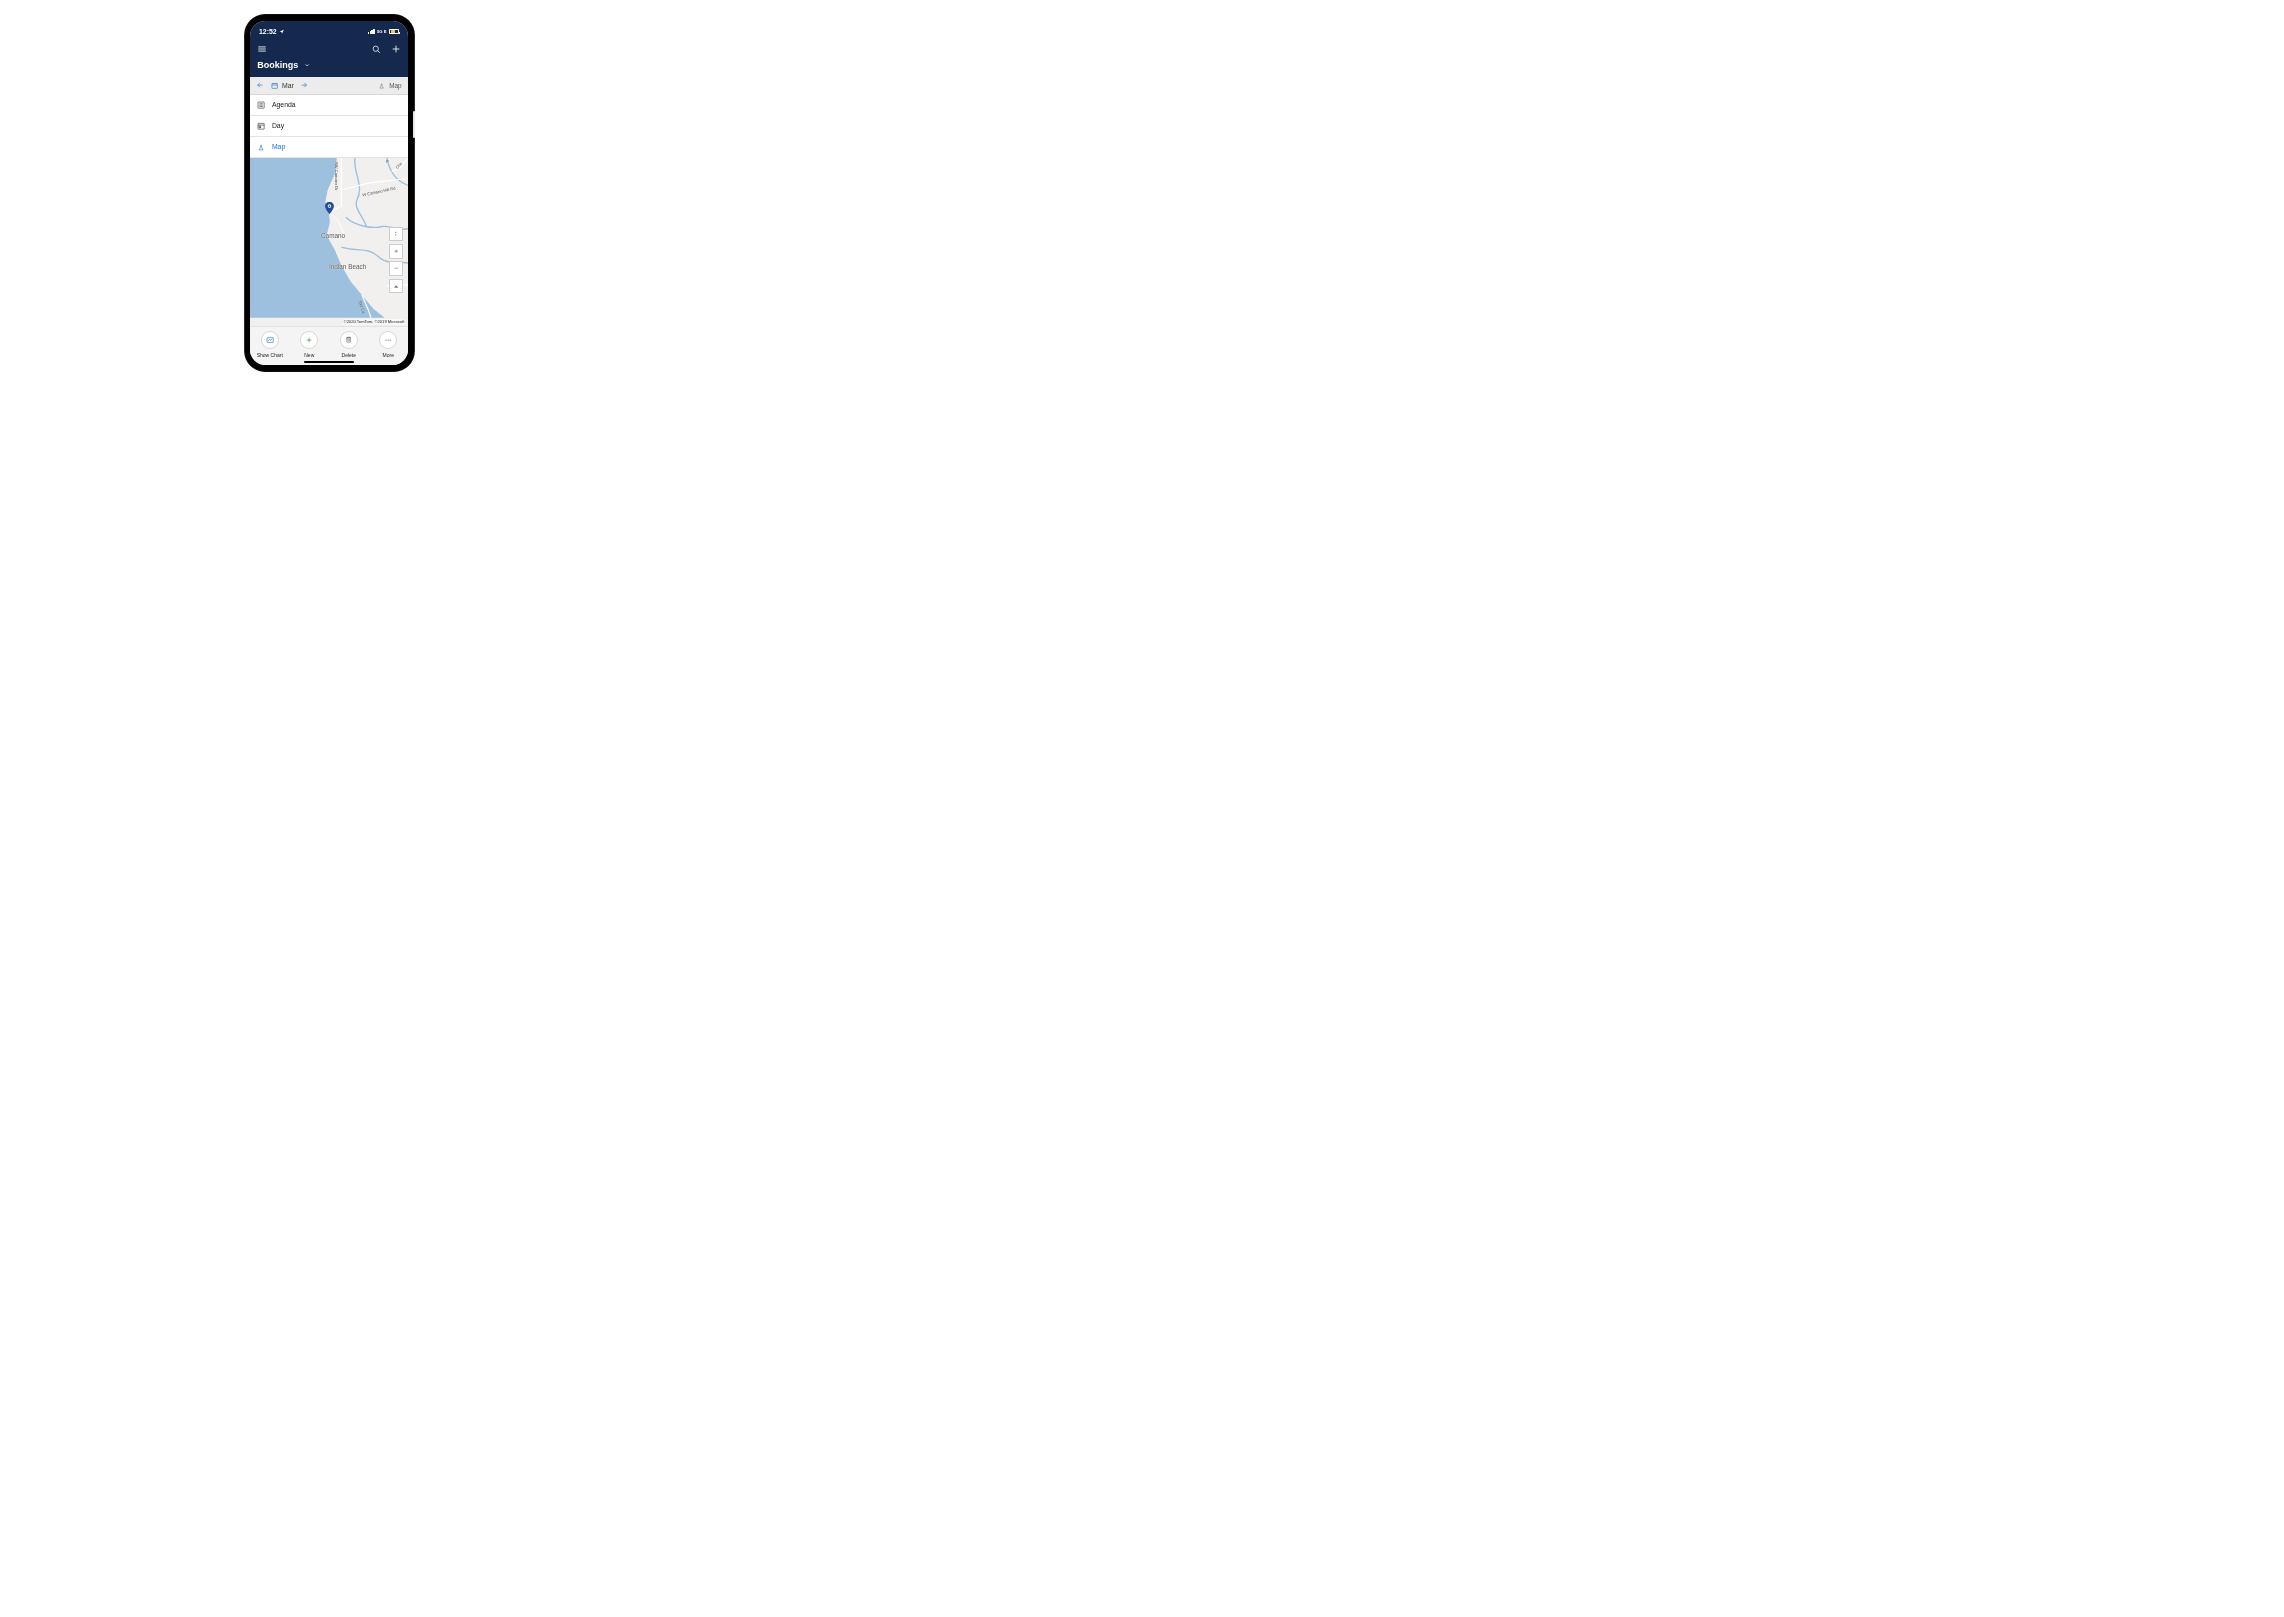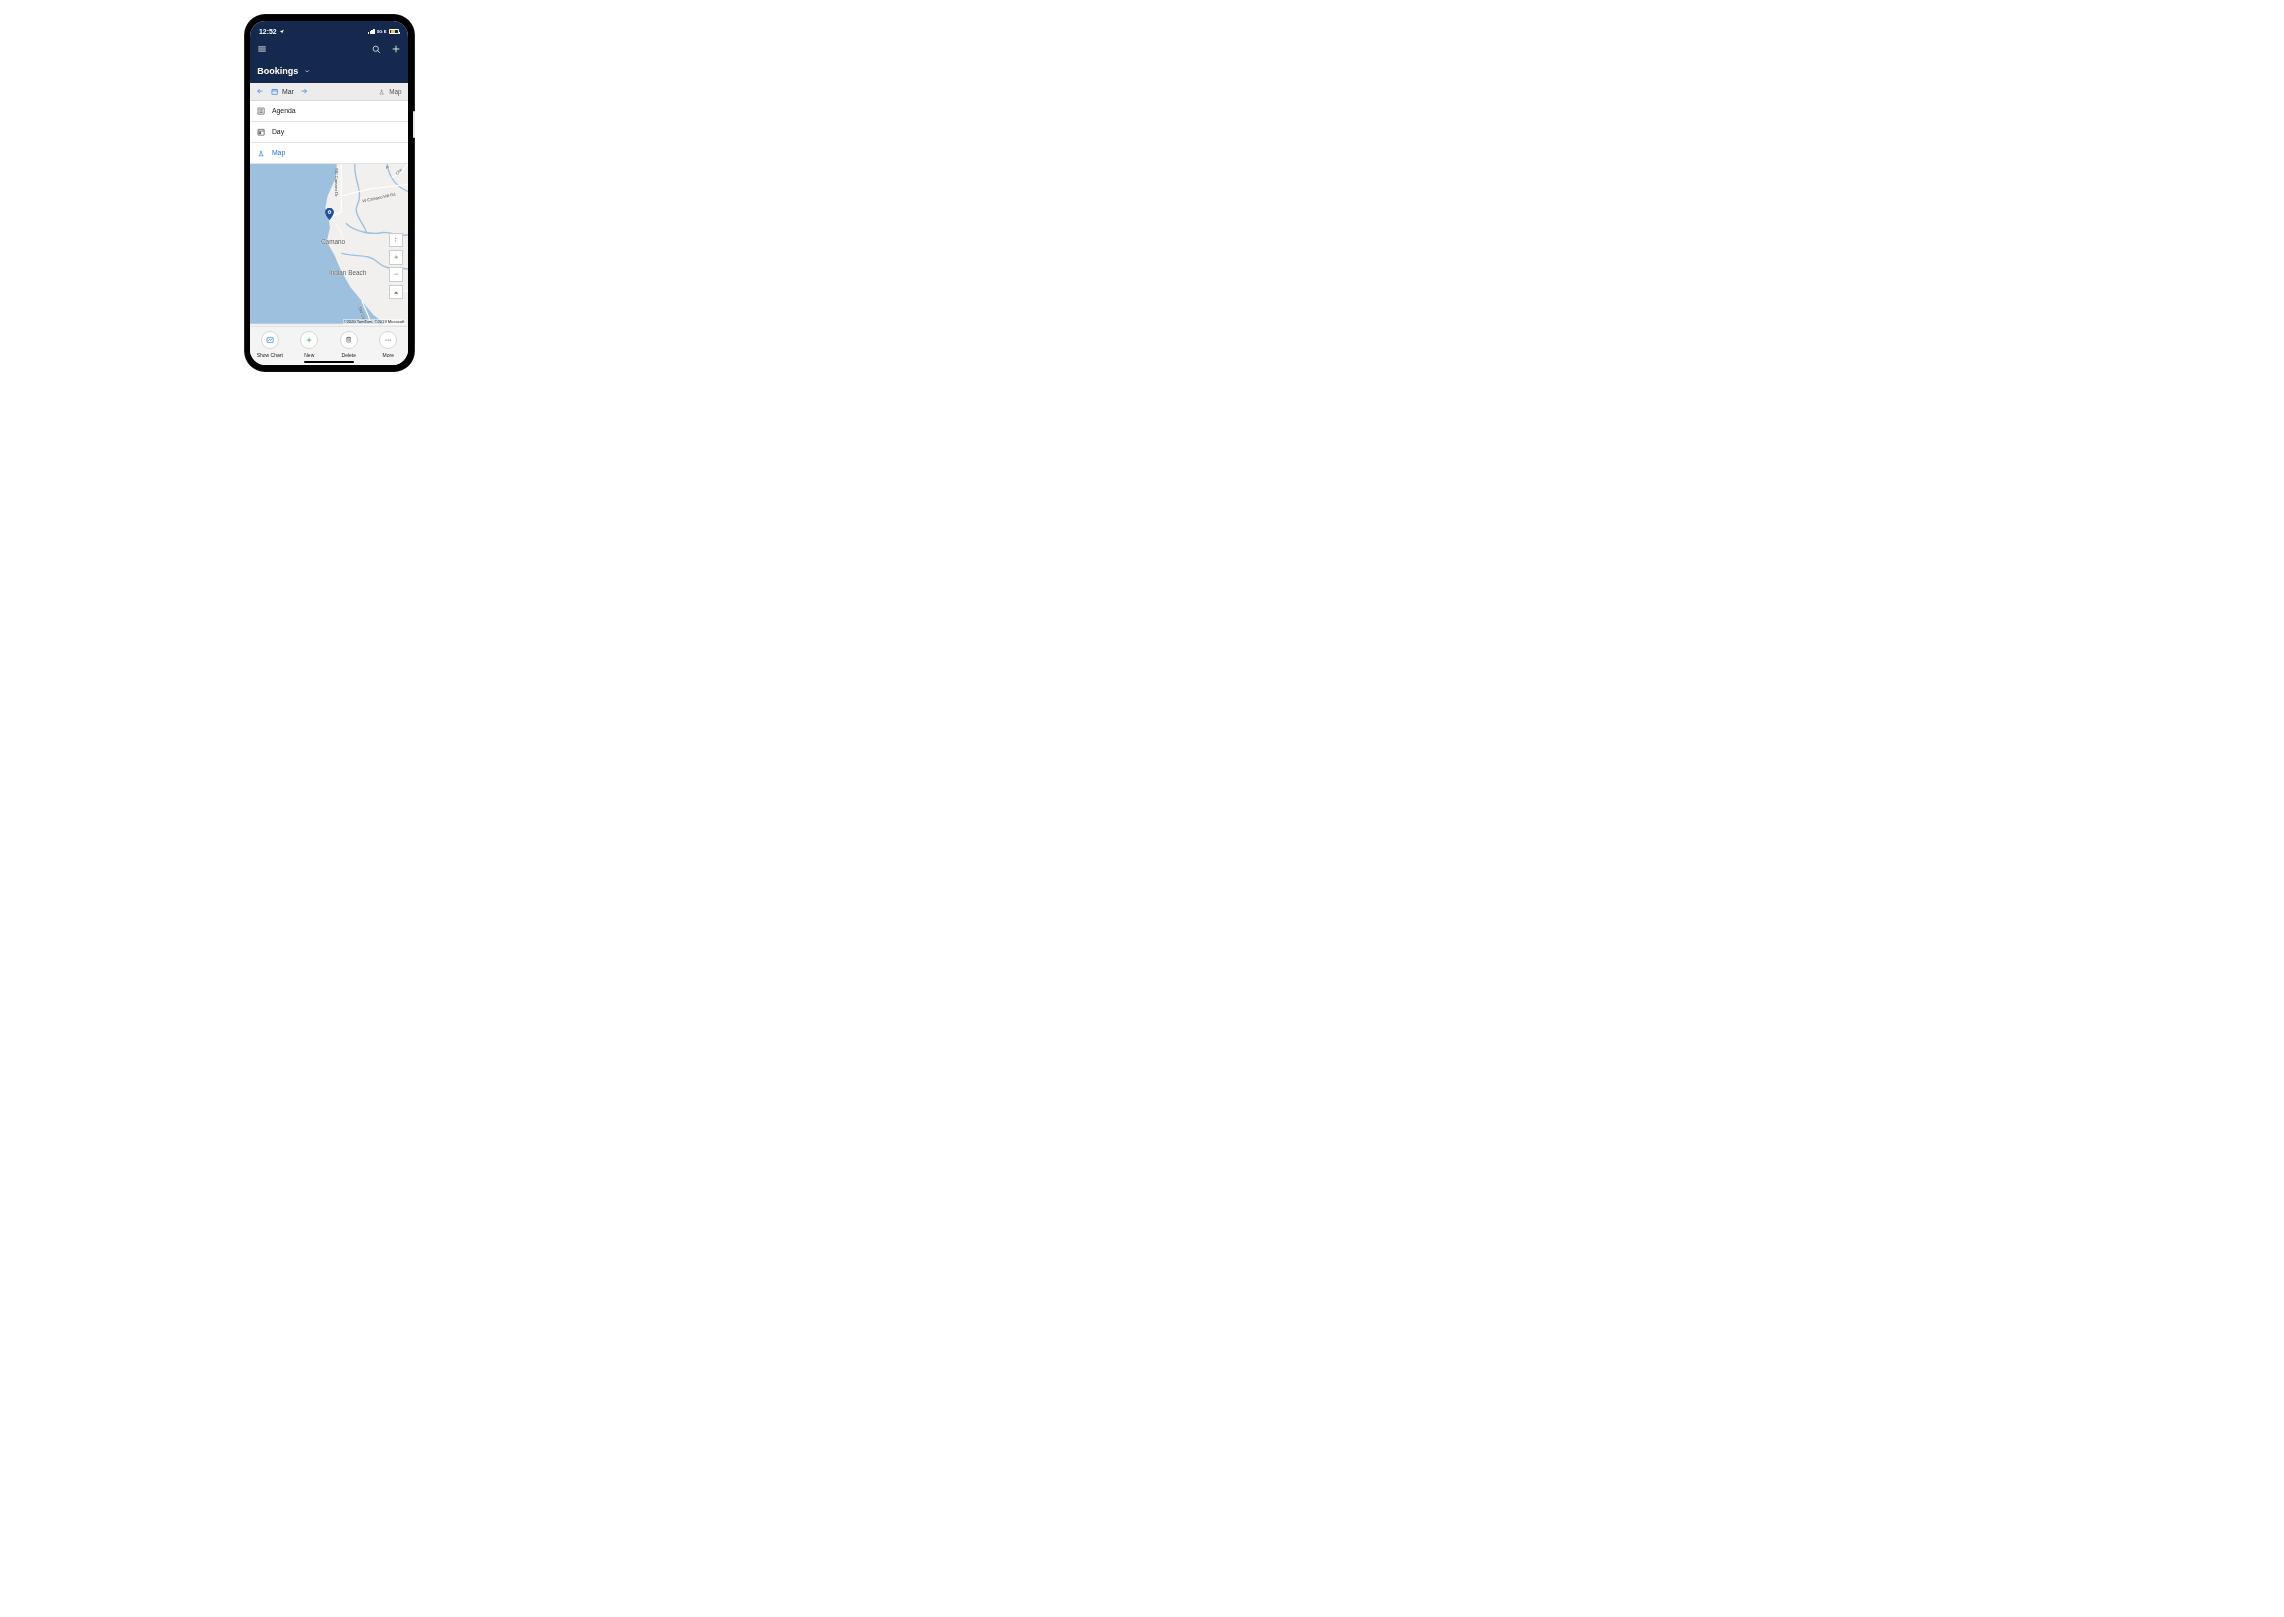--- a/index.html
+++ b/index.html
@@ -77,21 +77,21 @@
   .app-header {
     background:#15294f; color:#fff;
     padding: 0 7.3px 6.4px 7.3px;
   }
   .app-header-top {
     height:20px; display:flex; align-items:center; justify-content:space-between;
   }
   .header-icons { display:flex; gap:10px; align-items:center; }
   .title-row {
     display:flex; align-items:center; gap:6px;
-    font-size:9px; font-weight:600; margin-top:7px;
+    font-size:9px; font-weight:600; margin-top:1px;
   }
   .subheader {
     background:#ececec; border-bottom:0.5px solid #d8d8d8;
     display:flex; align-items:center; justify-content:space-between;
     padding: 0 6.4px; height:18px; color:#333;
   }
   .subheader-left { display:flex; align-items:center; gap:6.4px; }
   .month-group { display:flex; align-items:center; gap:3.7px; font-size:6.9px; color:#333;}
   .map-toggle { display:flex; align-items:center; gap:3.7px; font-size:6.4px; color:#555;}
   .option-row {

